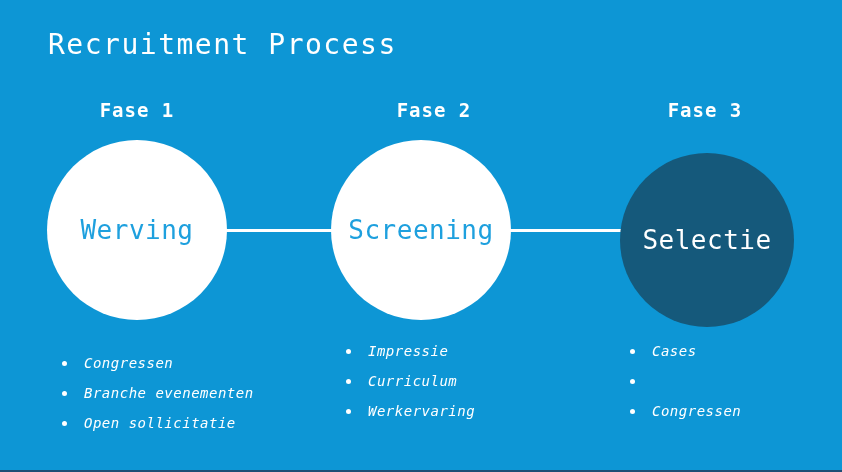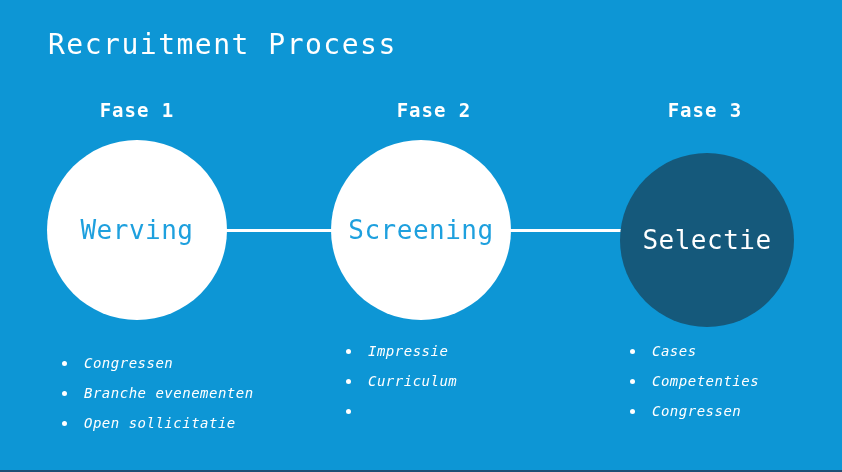--- a/index.html
+++ b/index.html
@@ -155,31 +155,31 @@
     <li class="bullet-item">
       <span class="bullet-dot"></span>
       <span>Impressie</span>
     </li>
     <li class="bullet-item">
       <span class="bullet-dot"></span>
       <span>Curriculum</span>
     </li>
     <li class="bullet-item">
       <span class="bullet-dot"></span>
+      <span>Werkervaring</span>
     </li>
   </ul>
 
   <ul class="bullet-list list-2">
     <li class="bullet-item">
       <span class="bullet-dot"></span>
       <span>Cases</span>
     </li>
     <li class="bullet-item">
       <span class="bullet-dot"></span>
-      <span>Competenties</span>
     </li>
     <li class="bullet-item">
       <span class="bullet-dot"></span>
       <span>Congressen</span>
     </li>
   </ul>
 
   <div class="bottom-edge"></div>
 </div>
 

